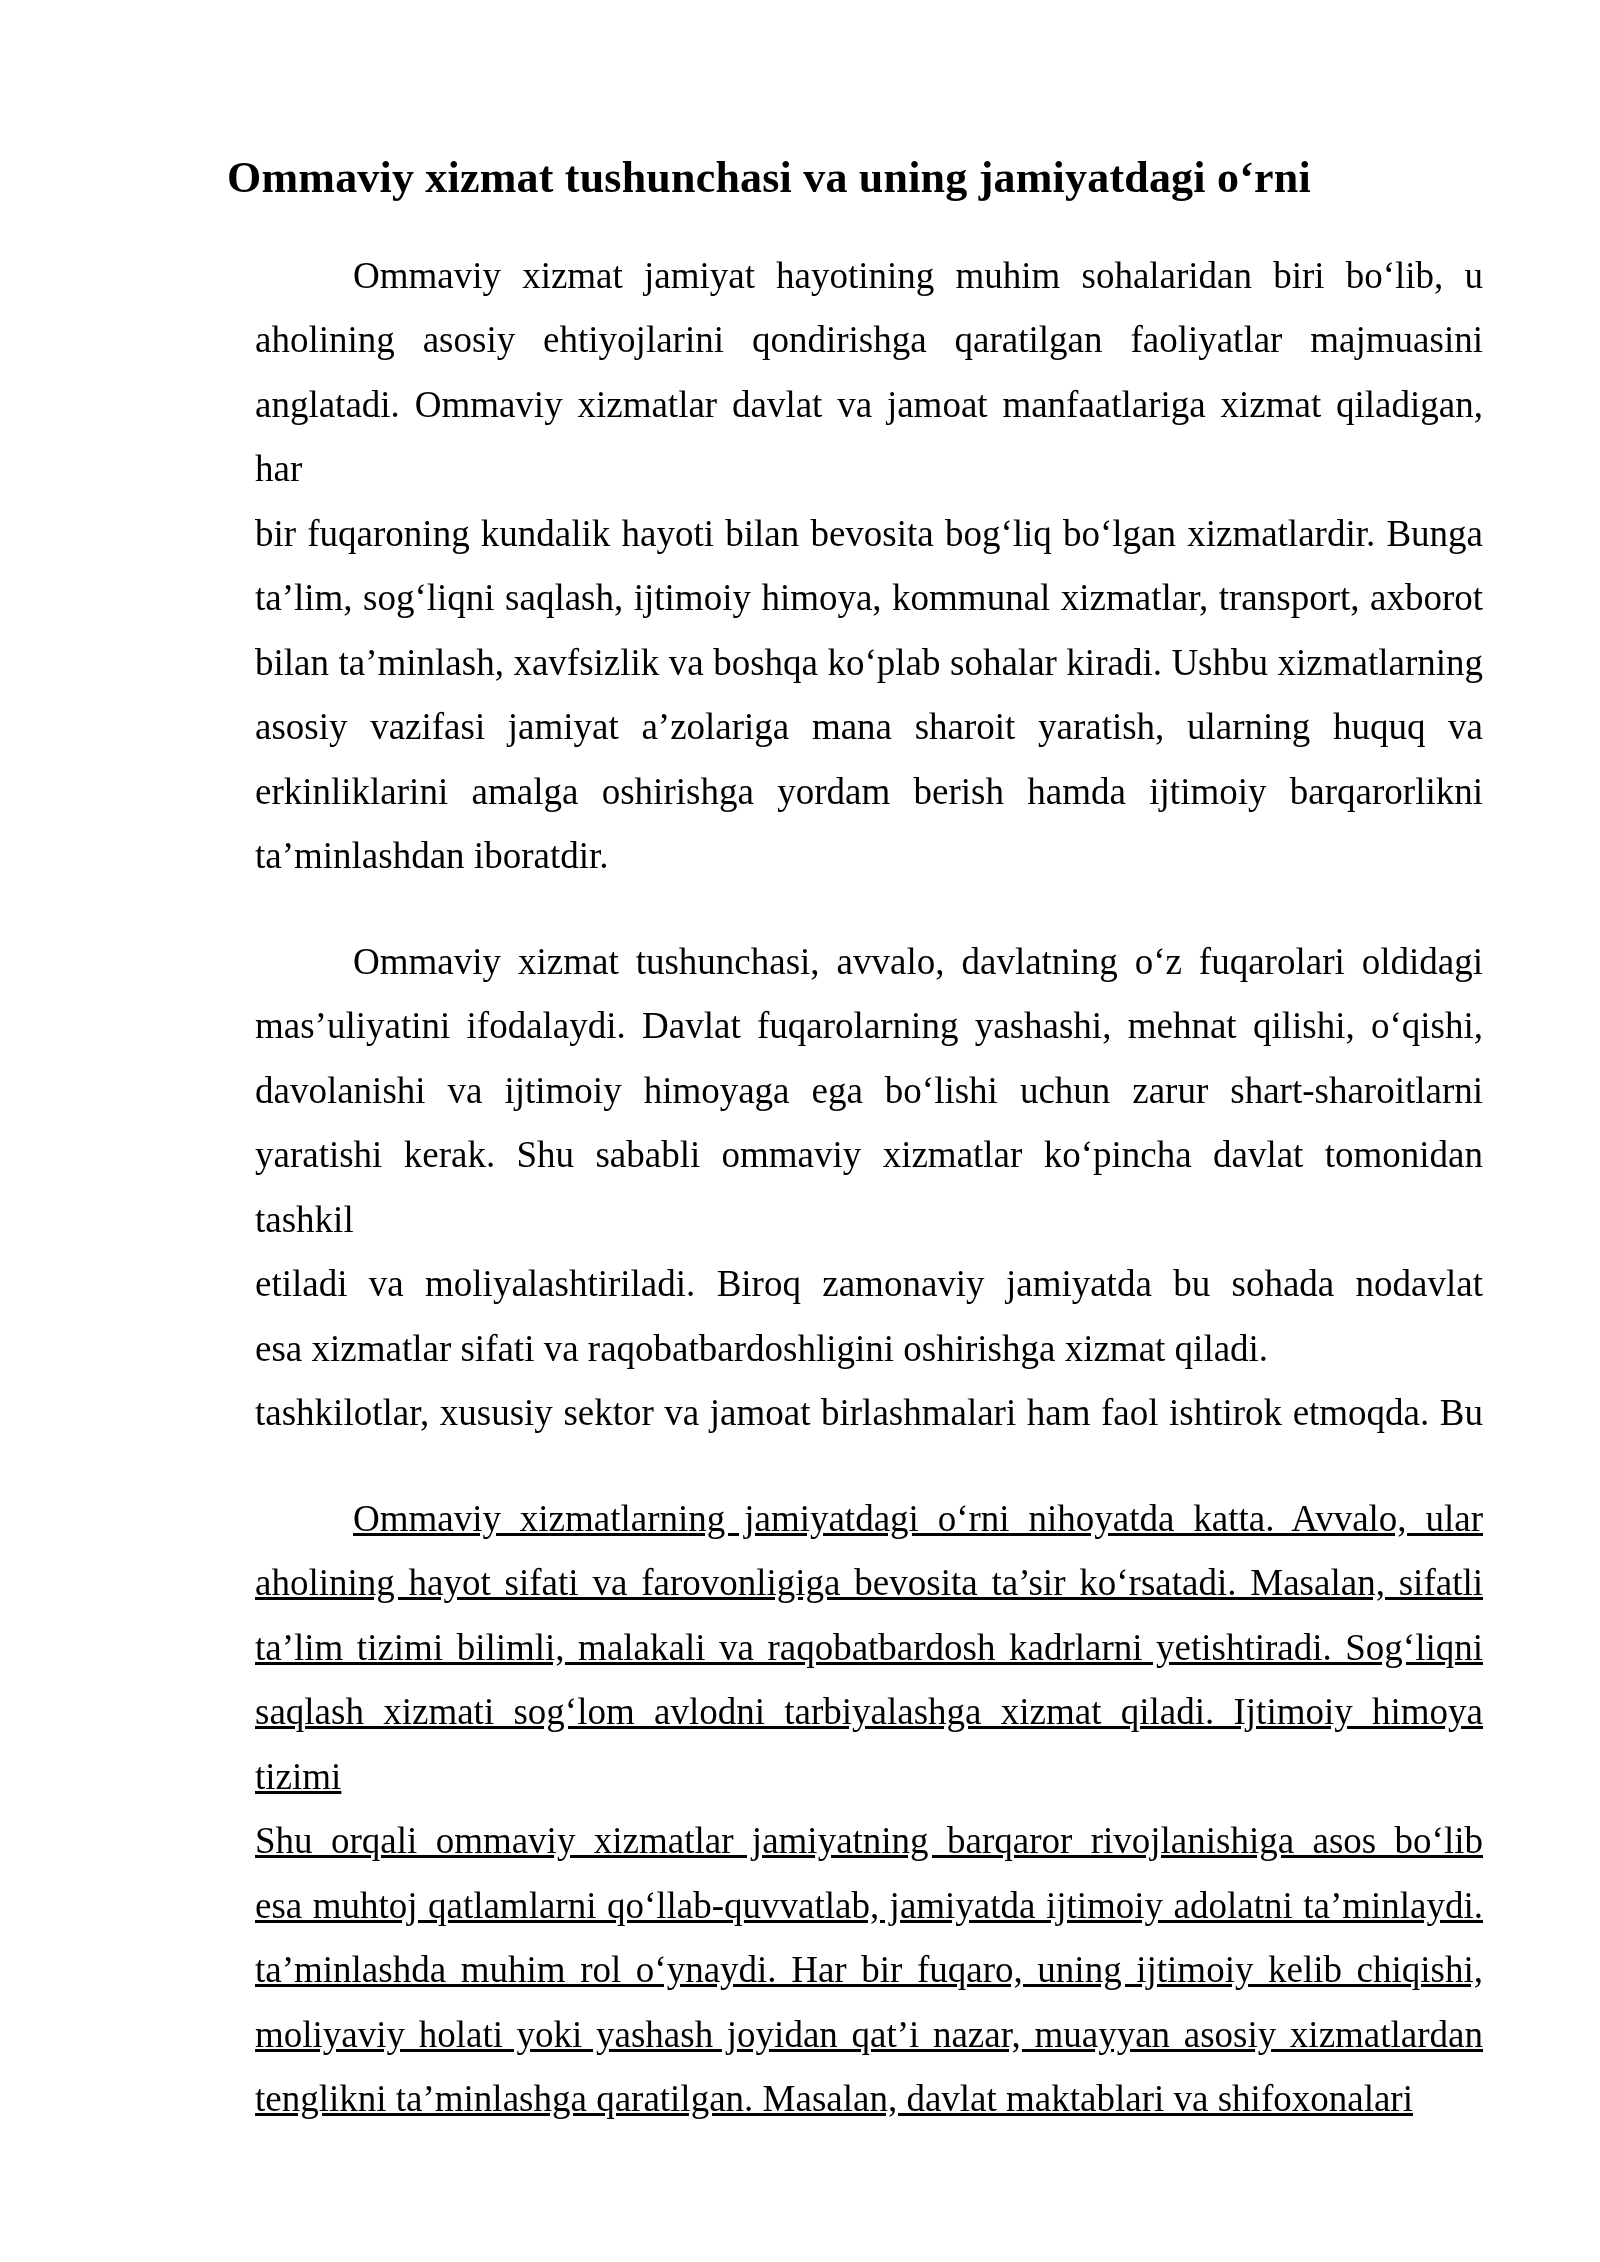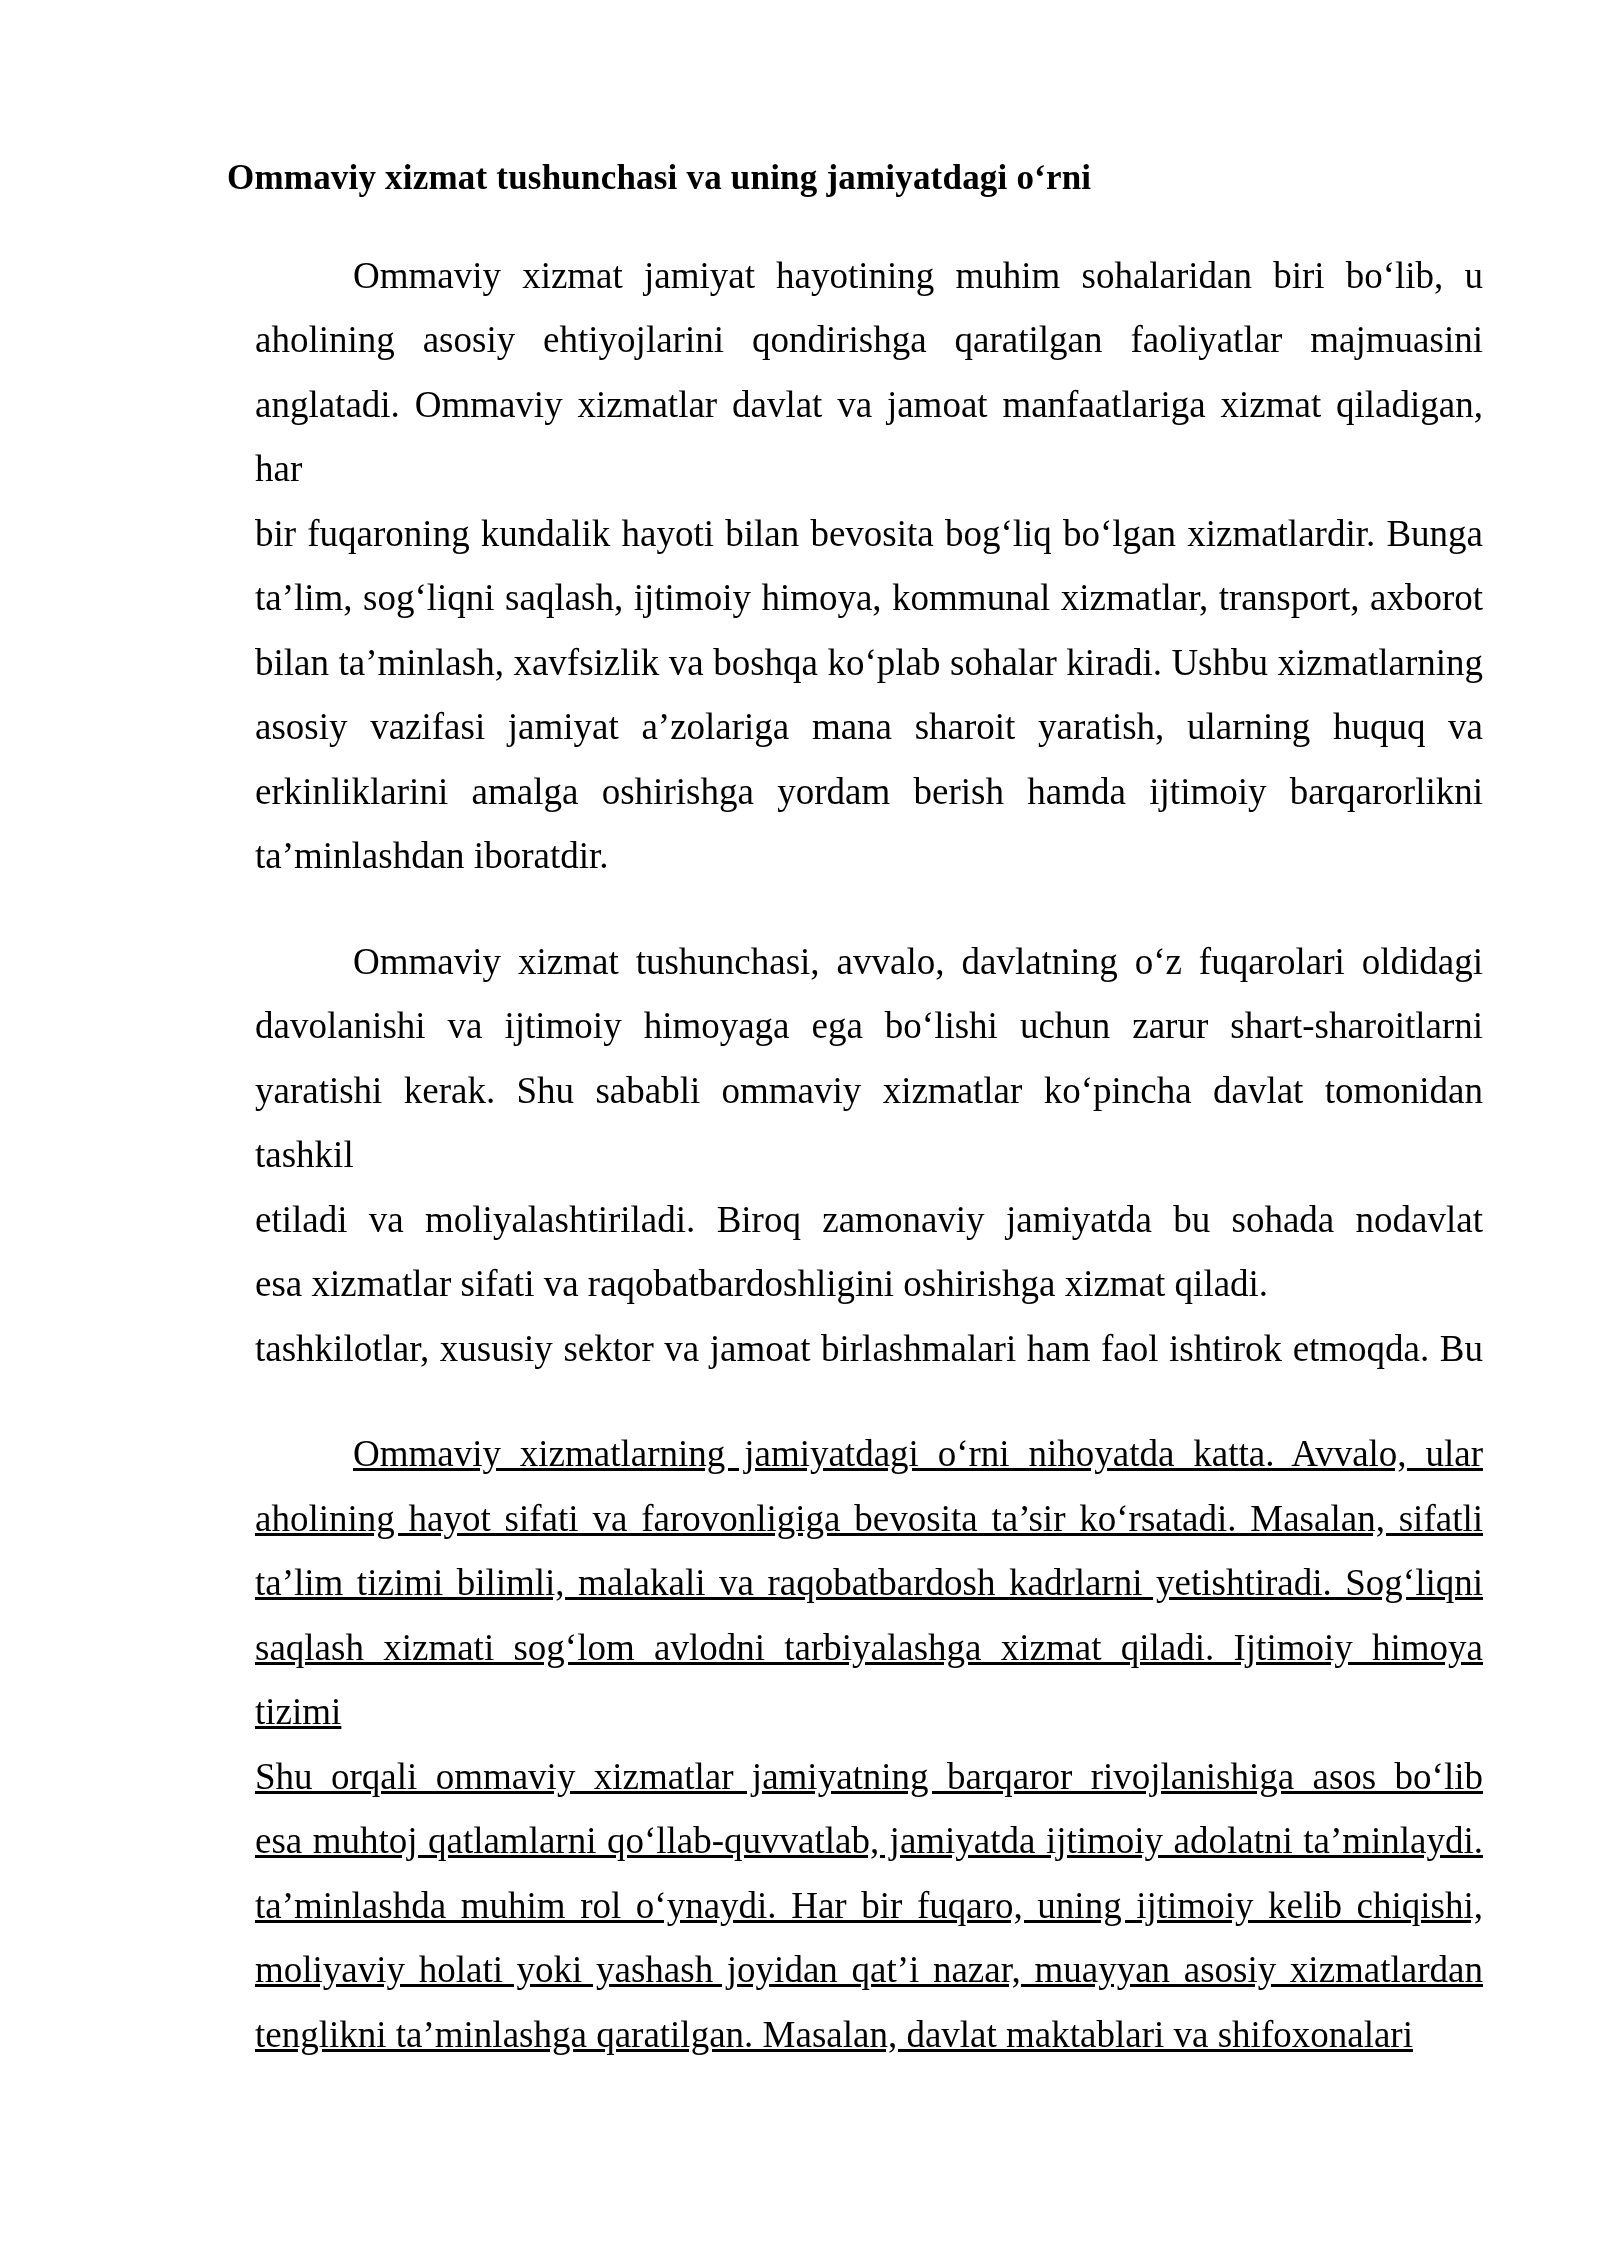--- a/index.html
+++ b/index.html
@@ -12,21 +12,21 @@
     width: 1600px;
     height: 2262px;
     box-sizing: border-box;
     background: #ffffff;
     color: #000000;
     padding: 146px 117px 0 227px;
     font-family: "Liberation Serif", "DejaVu Serif", serif;
     overflow: hidden;
   }
   .doc-title {
-    font-size: 35px;
+    font-size: 44px;
     font-weight: bold;
     line-height: 64.5px;
     margin: 0 0 33px 0;
     text-align: left;
     letter-spacing: 0.2px;
   }
   .para {
     margin: 0 0 41px 0;
   }
   .para:last-child {
@@ -59,20 +59,21 @@
         <div class="line">anglatadi. Ommaviy xizmatlar davlat va jamoat manfaatlariga xizmat qiladigan, har</div>
         <div class="line">bir fuqaroning kundalik hayoti bilan bevosita bog‘liq bo‘lgan xizmatlardir. Bunga</div>
         <div class="line">ta’lim, sog‘liqni saqlash, ijtimoiy himoya, kommunal xizmatlar, transport, axborot</div>
         <div class="line">bilan ta’minlash, xavfsizlik va boshqa ko‘plab sohalar kiradi. Ushbu xizmatlarning</div>
         <div class="line">asosiy vazifasi jamiyat a’zolariga mana sharoit yaratish, ularning huquq va</div>
         <div class="line">erkinliklarini amalga oshirishga yordam berish hamda ijtimoiy barqarorlikni</div>
         <div class="line last">ta’minlashdan iboratdir.</div>
       </div>
       <div class="para">
         <div class="line first">Ommaviy xizmat tushunchasi, avvalo, davlatning o‘z fuqarolari oldidagi</div>
+        <div class="line">mas’uliyatini ifodalaydi. Davlat fuqarolarning yashashi, mehnat qilishi, o‘qishi,</div>
         <div class="line">davolanishi va ijtimoiy himoyaga ega bo‘lishi uchun zarur shart-sharoitlarni</div>
         <div class="line">yaratishi kerak. Shu sababli ommaviy xizmatlar ko‘pincha davlat tomonidan tashkil</div>
         <div class="line">etiladi va moliyalashtiriladi. Biroq zamonaviy jamiyatda bu sohada nodavlat</div>
         <div class="line last">esa xizmatlar sifati va raqobatbardoshligini oshirishga xizmat qiladi.</div>
         <div class="line">tashkilotlar, xususiy sektor va jamoat birlashmalari ham faol ishtirok etmoqda. Bu</div>
       </div>
       <div class="para">
         <div class="line first">Ommaviy xizmatlarning jamiyatdagi o‘rni nihoyatda katta. Avvalo, ular</div>
         <div class="line">aholining hayot sifati va farovonligiga bevosita ta’sir ko‘rsatadi. Masalan, sifatli</div>
         <div class="line">ta’lim tizimi bilimli, malakali va raqobatbardosh kadrlarni yetishtiradi. Sog‘liqni</div>

